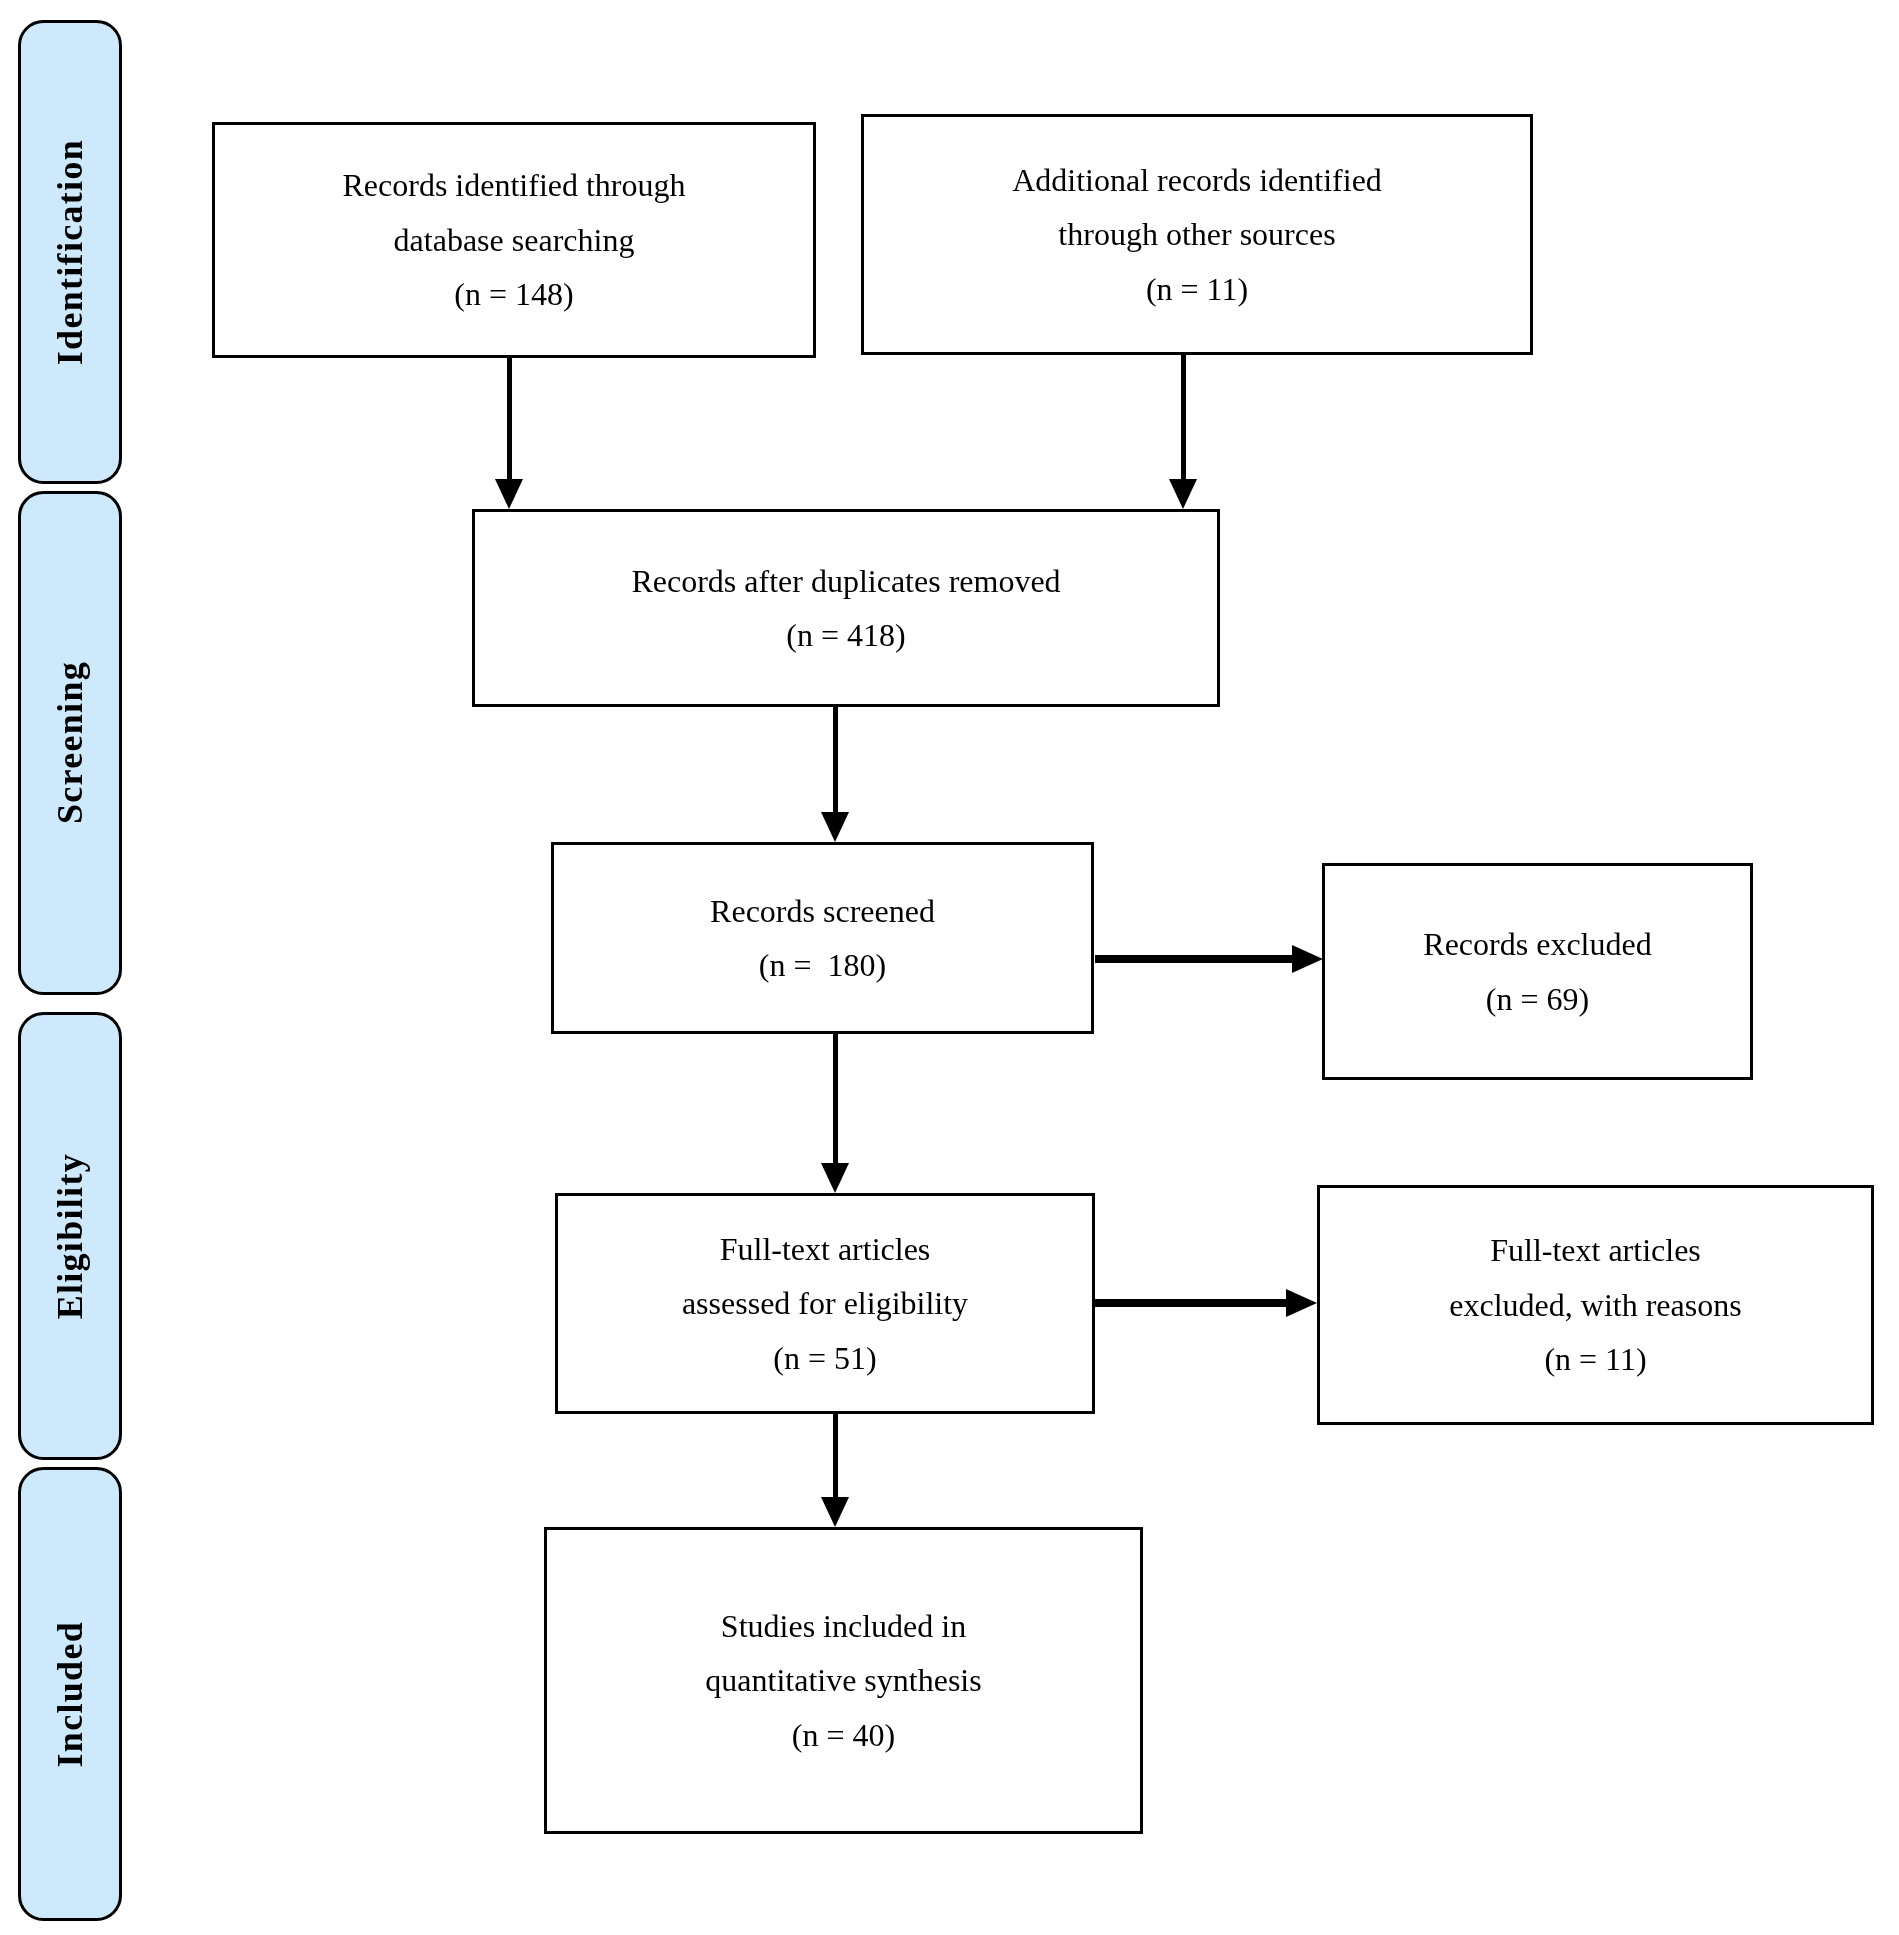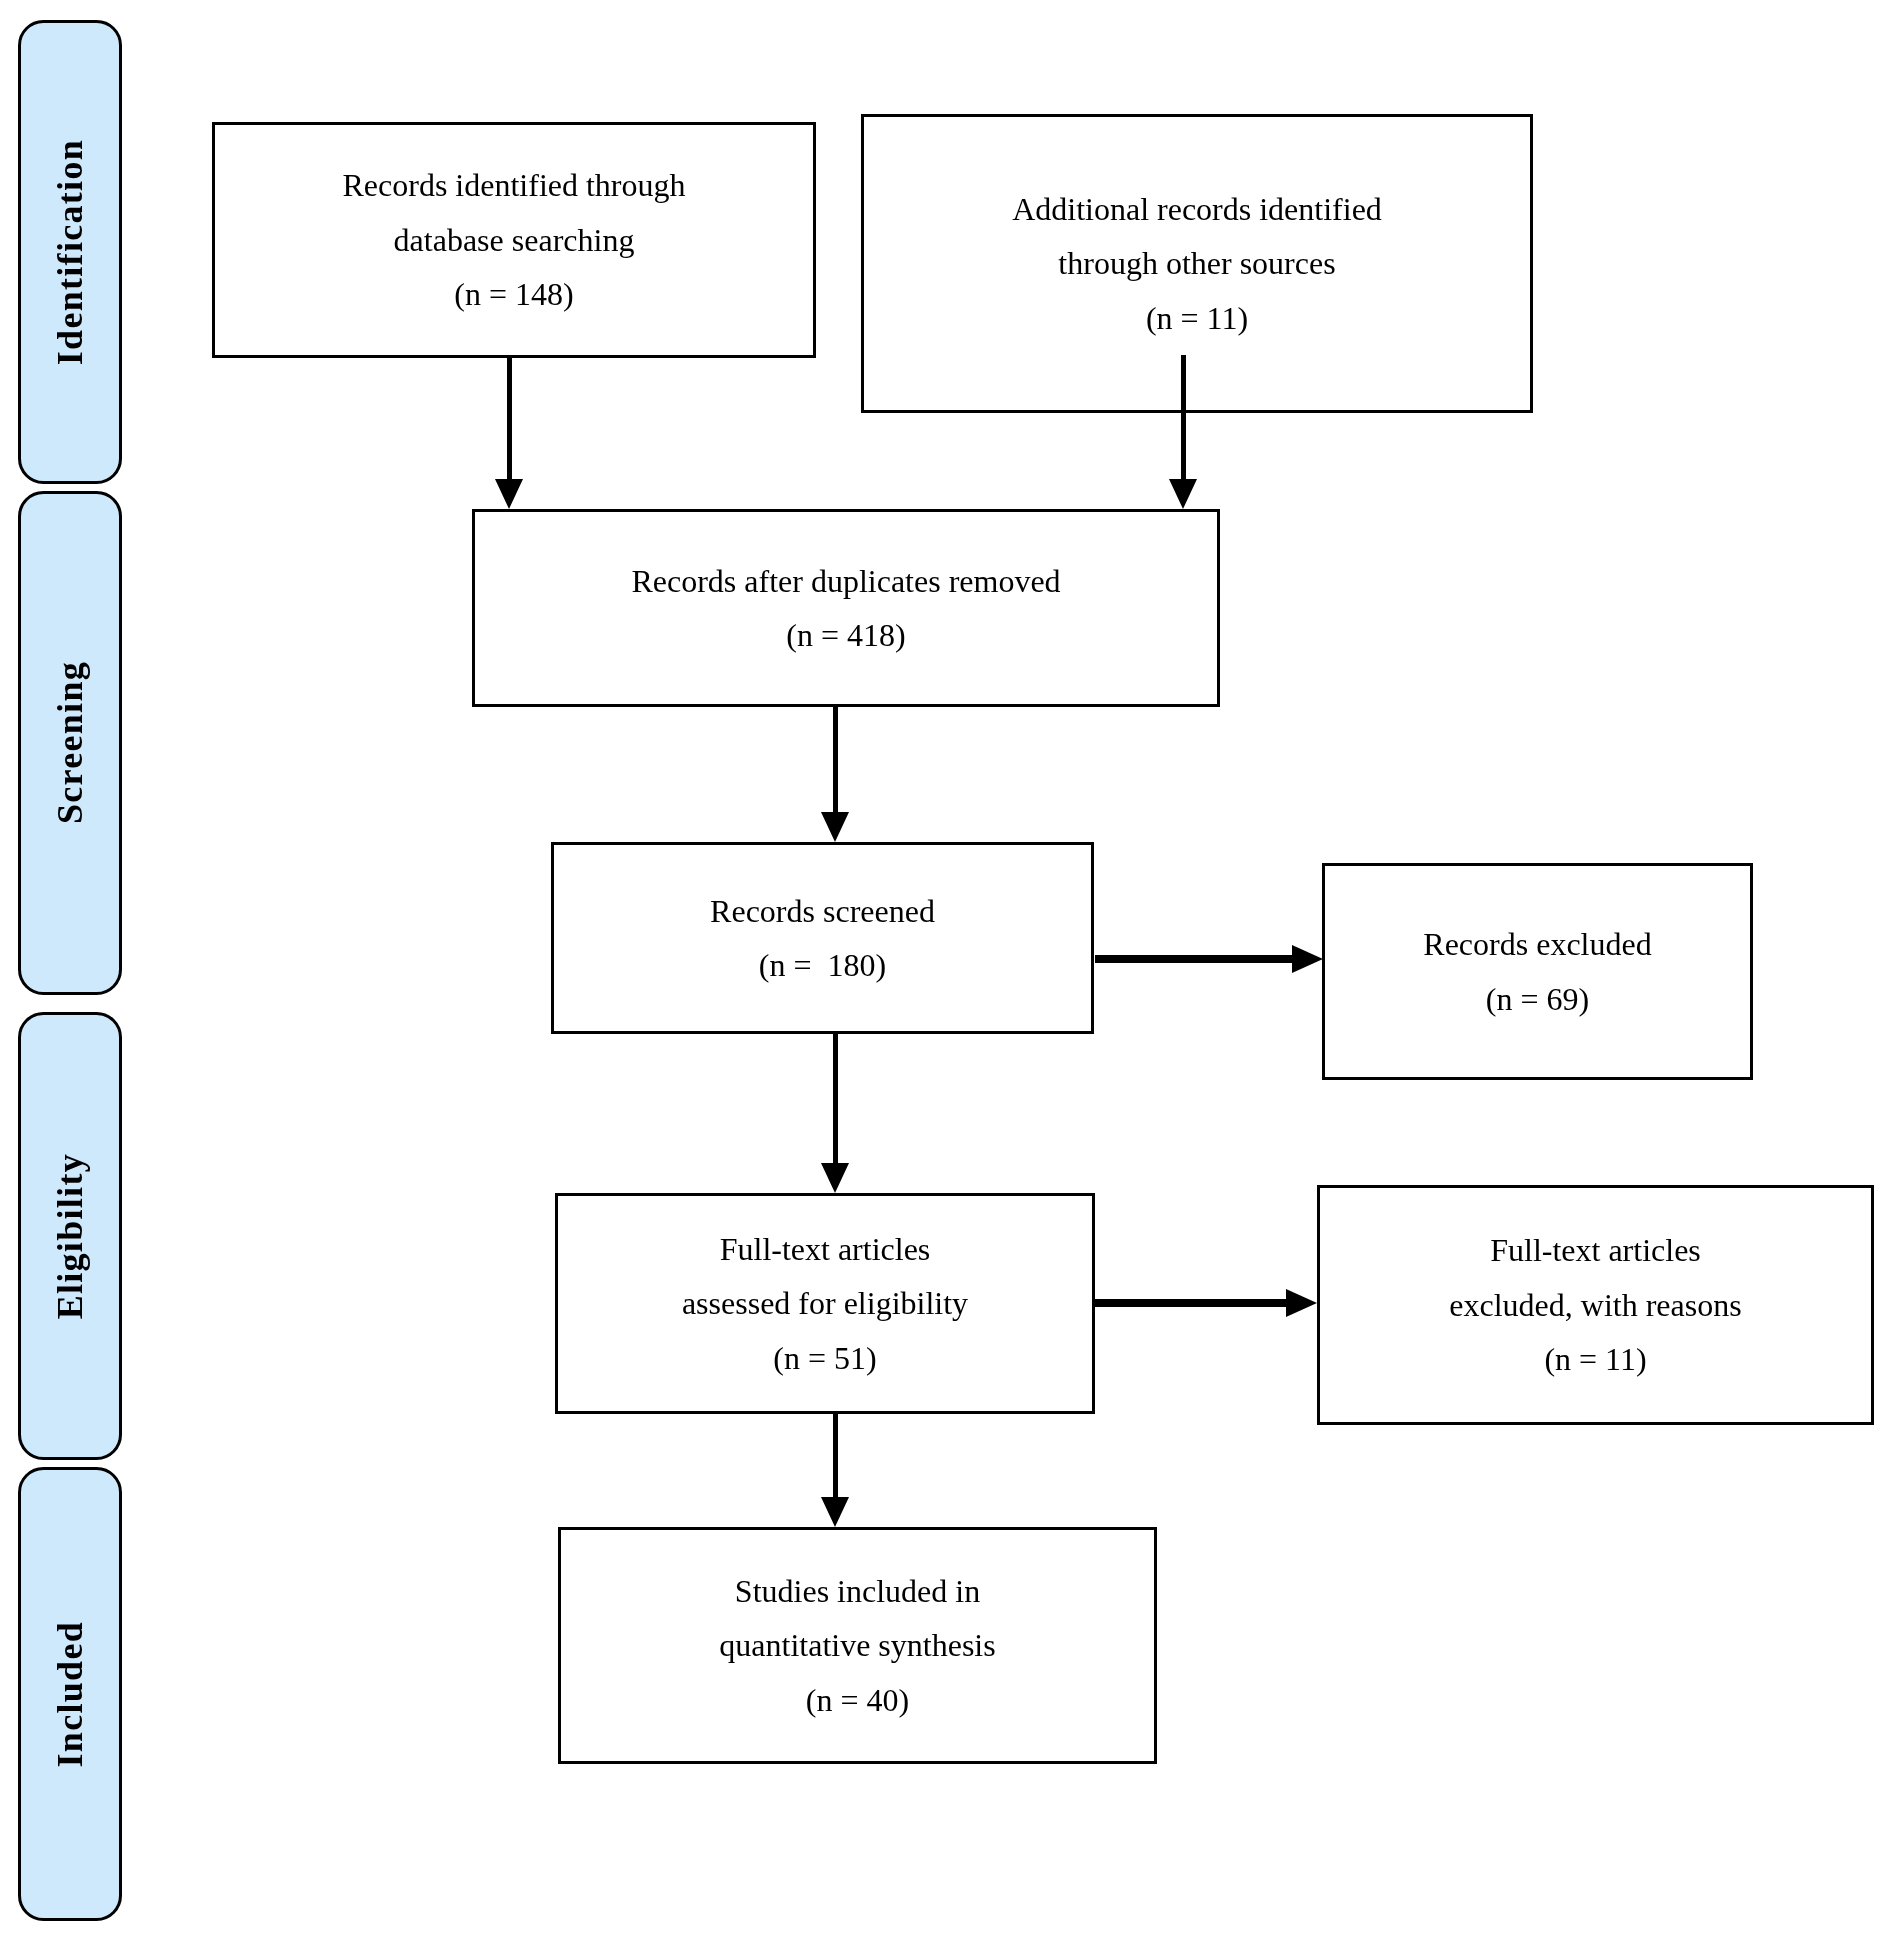--- a/index.html
+++ b/index.html
@@ -97,21 +97,21 @@
   <div class="phase-bar" style="top:1467px; height:454px;">
     <span class="phase-label">Included</span>
   </div>
 
   <div class="flow-box" style="left:212px; top:122px; width:604px; height:236px;">
     <span class="box-text">Records identified through
 database searching
 (n = 148)</span>
   </div>
 
-  <div class="flow-box" style="left:861px; top:114px; width:672px; height:299px;">
+  <div class="flow-box" style="left:861px; top:114px; width:672px; height:241px;">
     <span class="box-text">Additional records identified
 through other sources
 (n = 11)</span>
   </div>
 
   <div class="flow-box" style="left:472px; top:509px; width:748px; height:198px;">
     <span class="box-text">Records after duplicates removed
 (n = 418)</span>
   </div>
 
@@ -130,21 +130,21 @@
 assessed for eligibility
 (n = 51)</span>
   </div>
 
   <div class="flow-box" style="left:1317px; top:1185px; width:557px; height:240px;">
     <span class="box-text">Full-text articles
 excluded, with reasons
 (n = 11)</span>
   </div>
 
-  <div class="flow-box" style="left:544px; top:1527px; width:599px; height:237px;margin-left:14px;">
+  <div class="flow-box" style="left:544px; top:1527px; width:599px; height:307px;">
     <span class="box-text">Studies included in
 quantitative synthesis
 (n = 40)</span>
   </div>
 
   <div class="arrow">
     <div class="shaft-v" style="left:507px; top:357px; height:122px;"></div>
     <div class="head-down" style="left:495px; top:479px;"></div>
   </div>
 

